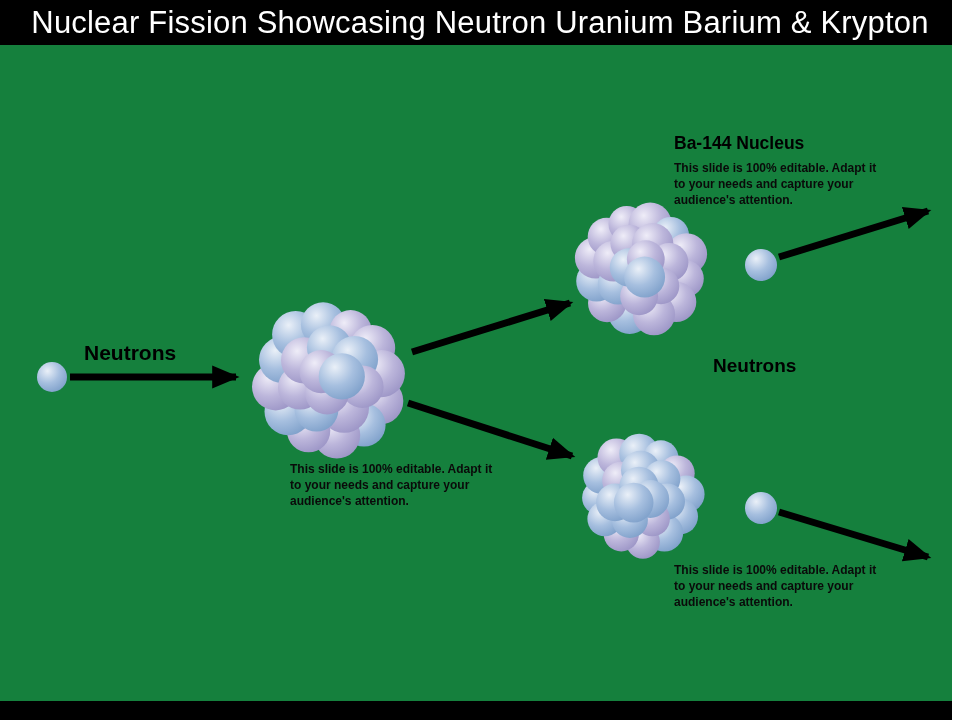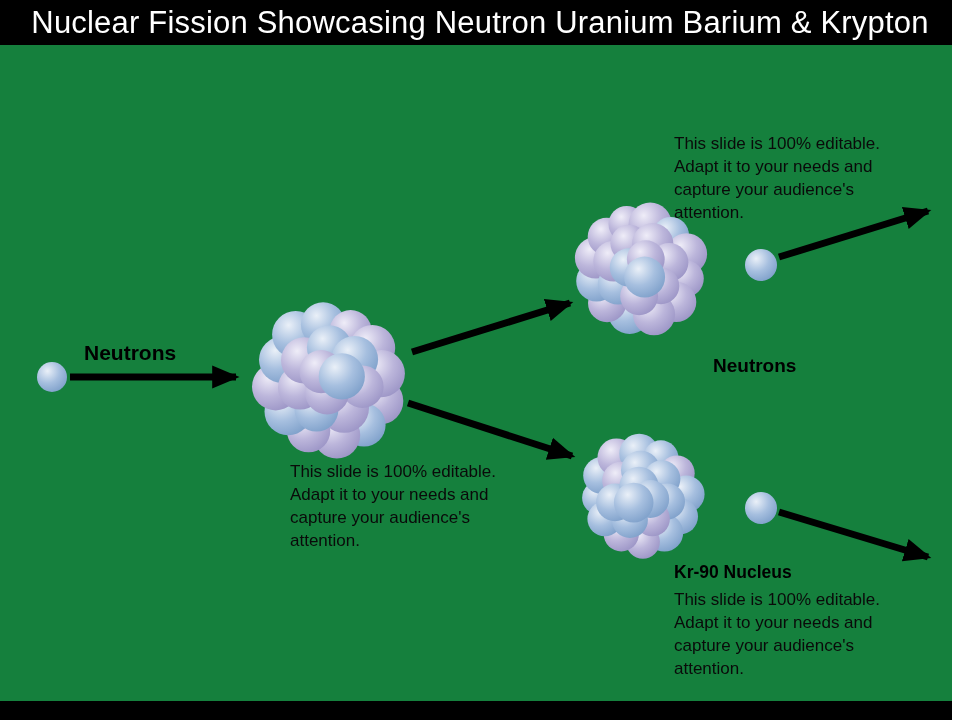--- a/index.html
+++ b/index.html
@@ -25,21 +25,21 @@
   }
 
   #diagram { position: absolute; top: 0; left: 0; }
 
   .label { position: absolute; color: #000; }
   .neutrons-left  { left: 84px;  top: 341px; font-size: 21px; font-weight: 700; }
   .neutrons-right { left: 713px; top: 355px; font-size: 19px; font-weight: 700; }
 
   .nucleus-block { position: absolute; width: 210px; color: #000; }
   .nucleus-title { font-size: 17.5px; font-weight: 700; margin-bottom: 6px; }
-  .nucleus-desc  { font-size: 17px; line-height: 1.35; color: #0a0a0a; }
+  .nucleus-desc  { font-size: 12px; line-height: 1.35; color: #0a0a0a; font-weight: bold; }
 
   .block-ba144 { left: 674px; top: 133px; }
   .block-u235  { left: 290px; top: 461px; }
   .block-kr90  { left: 674px; top: 562px; }
 </style>
 </head>
 <body>
 
 <div class="slide">
 
@@ -146,26 +146,26 @@
         <circle cx="639.0" cy="486.5" r="19.7" fill="url(#gradBlue)"></circle>
         <circle cx="650.3" cy="499.0" r="18.9" fill="url(#gradBlue)"></circle>
         <circle cx="633.7" cy="502.6" r="19.8" fill="url(#gradBlue)"></circle>
       </g>
   </svg>
 
   <div class="label neutrons-left">Neutrons</div>
   <div class="label neutrons-right">Neutrons</div>
 
   <div class="nucleus-block block-ba144">
+    <div class="nucleus-title">Ba-144 Nucleus</div>
     <div class="nucleus-desc">This slide is 100% editable. Adapt it to your needs and capture your audience's attention.</div>
   </div>
 
   <div class="nucleus-block block-u235">
     <div class="nucleus-desc">This slide is 100% editable. Adapt it to your needs and capture your audience's attention.</div>
   </div>
 
   <div class="nucleus-block block-kr90">
-    <div class="nucleus-title">Kr-90 Nucleus</div>
     <div class="nucleus-desc">This slide is 100% editable. Adapt it to your needs and capture your audience's attention.</div>
   </div>
 
   <footer class="bottombar"></footer>
 </div>
 
 </body></html>

